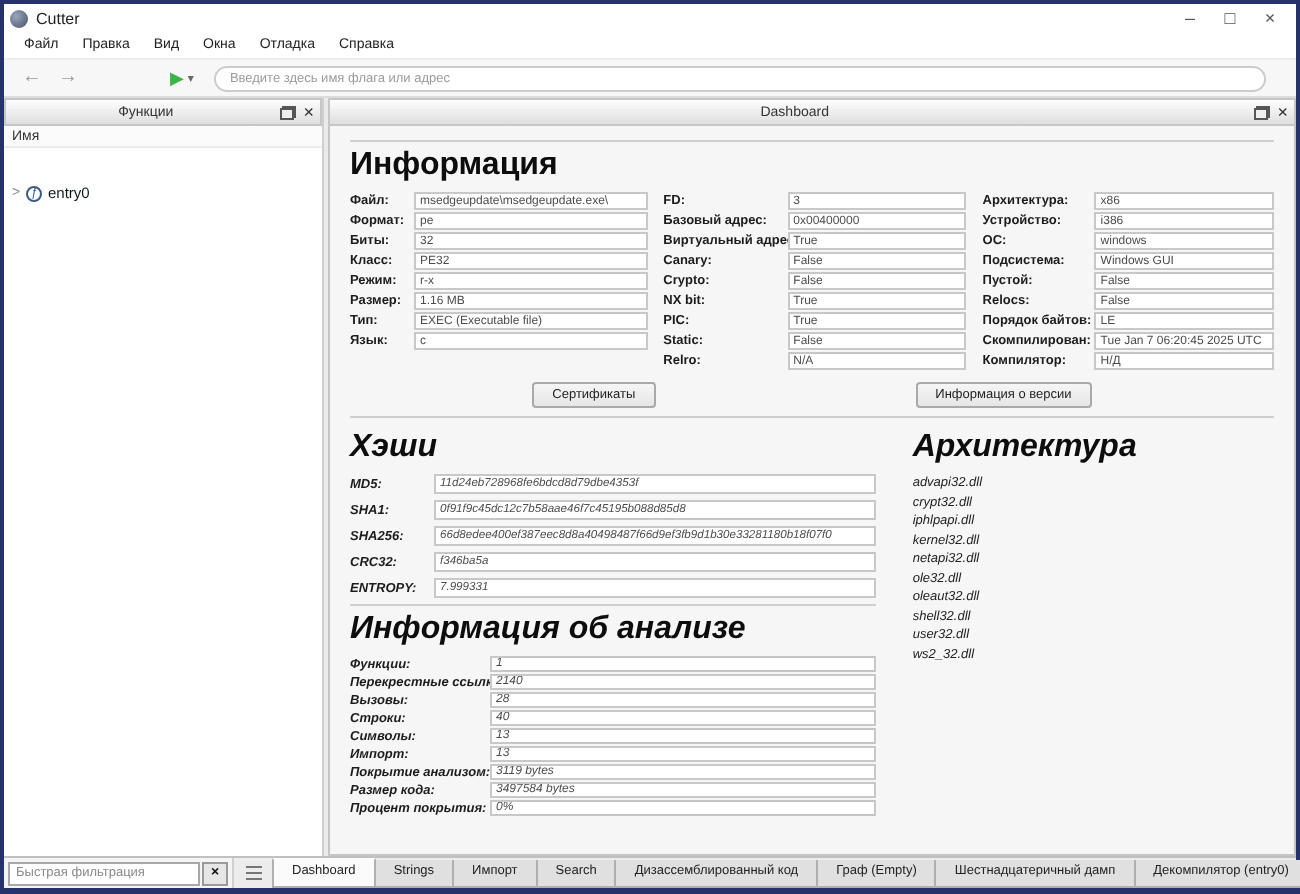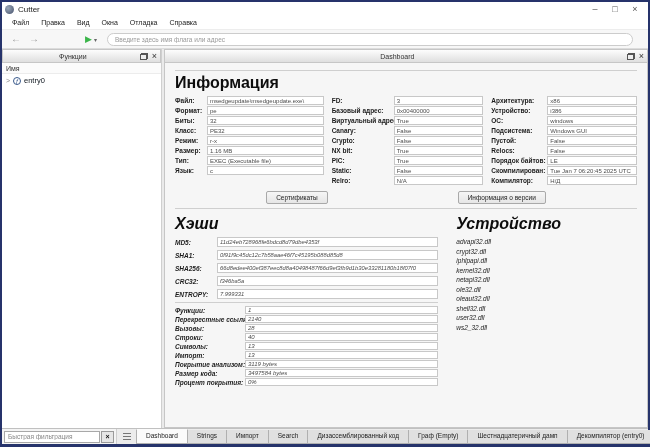--- a/index.html
+++ b/index.html
@@ -34,21 +34,21 @@
                   display:flex; align-items:center; font-size:7px; color:#333; padding:0 3px; flex:0 0 auto; }
   .panel-header .ph-title { flex:1; text-align:center; }
   .float-ico { display:inline-block; width:8px; height:7px; position:relative; margin-right:4px; }
   .float-ico::before { content:""; position:absolute; right:0; top:0; width:5px; height:4px; border:1px solid #555; }
   .float-ico::after  { content:""; position:absolute; left:0; bottom:0; width:5px; height:4px; border:1px solid #555; background:#eee; }
   .close-ico { font-size:9px; color:#333; line-height:8px; }
 
   .fn-panel { width:160px; display:flex; flex-direction:column; border-right:1px solid #cfcfcf; background:#fff; flex:0 0 auto; }
   .fn-body { flex:1; background:#fff; overflow:hidden; }
   .fn-colhdr { font-size:7px; color:#333; padding:2px 4px 1px; border-bottom:1px solid #ececec; background:#fbfbfb; }
-  .fn-row { display:flex; align-items:center; padding:2px 2px; }
+  .fn-row { display:flex; align-items:center; padding:2px 2px;margin-top:16px; }
   .tree-expand { color:#888; font-size:7px; width:8px; text-align:center; }
   .fn-ico { width:8px; height:8px; border:1px solid #3a5a8c; border-radius:50%; color:#3a5a8c;
             font-size:6px; font-style:italic; line-height:7px; text-align:center; margin:0 3px 0 1px; }
   .fn-label { font-size:7.5px; color:#101820; }
 
   .dash-panel { flex:1; display:flex; flex-direction:column; min-width:0; margin-left:2px; }
   .dash-content { flex:1; background:#f6f6f6; border:1px solid #c6c6c6; border-top:none; overflow:hidden; padding:4px 10px 0; }
 
   h1.overview { font-size:13px; font-weight:bold; color:#0d0d0d; margin:2px 0 2px; }
   h2.section { font-size:16px; font-weight:bold; color:#0d0d0d; margin:3px 0 4px; }
@@ -339,20 +339,21 @@
 
                 <div class="hash-row">
                   <span class="hash-label">ENTROPY:</span>
                   <span class="hash-val">7.999331</span>
                 </div>
 
             </div>
 
             <hr class="sep">
 
+            <h2 class="section">Информация об анализе</h2>
             <div>
 
                 <div class="an-row">
                   <span class="an-label">Функции:</span>
                   <span class="an-val">1</span>
                 </div>
 
                 <div class="an-row">
                   <span class="an-label">Перекрестные ссылки:</span>
                   <span class="an-val">2140</span>
@@ -390,21 +391,21 @@
 
                 <div class="an-row">
                   <span class="an-label">Процент покрытия:</span>
                   <span class="an-val">0%</span>
                 </div>
 
             </div>
 
           </div>
           <div class="right-col">
-            <h2 class="section">Устройство</h2>
+            <h2 class="section">Архитектура</h2>
             <div>
               <div class="lib-item">advapi32.dll</div>
                 <div class="lib-item">crypt32.dll</div>
                 <div class="lib-item">iphlpapi.dll</div>
                 <div class="lib-item">kernel32.dll</div>
                 <div class="lib-item">netapi32.dll</div>
                 <div class="lib-item">ole32.dll</div>
                 <div class="lib-item">oleaut32.dll</div>
                 <div class="lib-item">shell32.dll</div>
                 <div class="lib-item">user32.dll</div>

